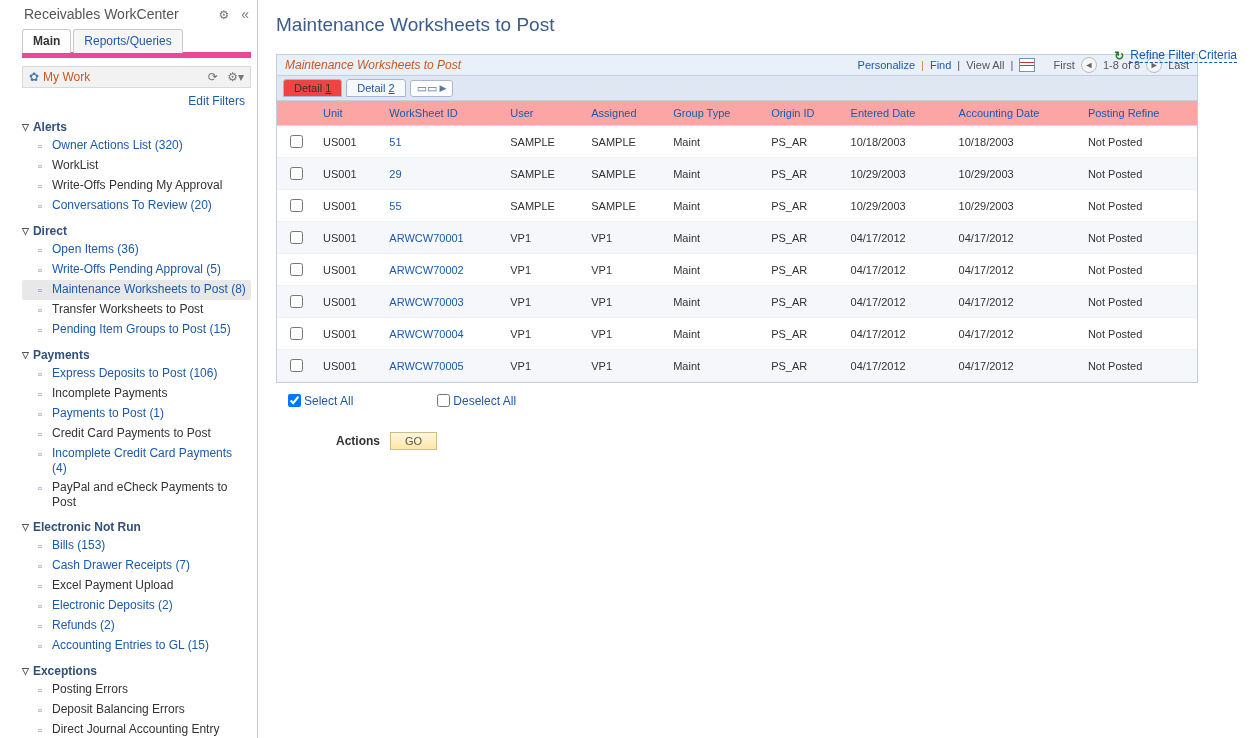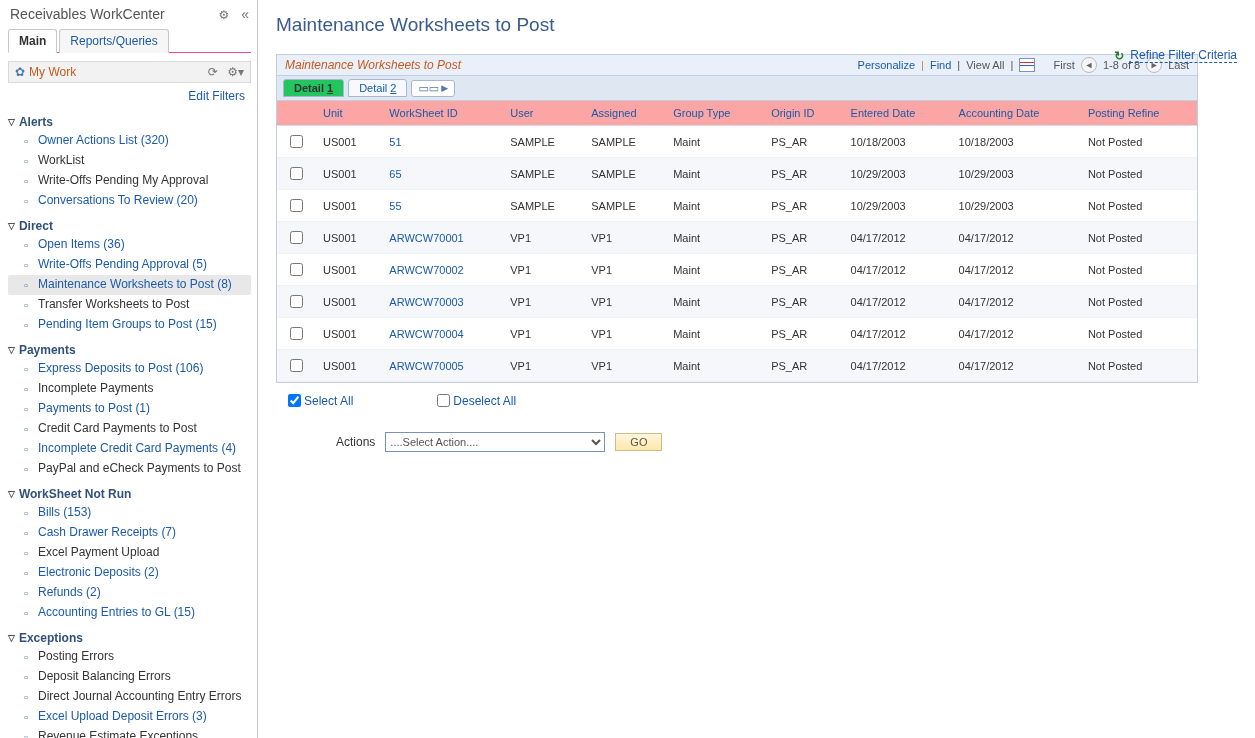--- a/index.html
+++ b/index.html
@@ -1,21 +1,21 @@
 <!DOCTYPE html>
 <html><head>
 <meta charset="utf-8">
 <style>
 html,body{margin:0;padding:0;font-family:Arial,Helvetica,sans-serif;font-size:12px;color:#333;background:#fff}
 a{color:#1b5aaa;text-decoration:none}
 .page{display:flex;width:1255px;height:738px}
-.sidebar{width:258px;border-right:1px solid #c9c9c9;padding:4px 6px 10px 8px;box-sizing:border-box;overflow:hidden}
+.sidebar{width:258px;border-right:1px solid #c9c9c9;padding:4px 6px 10px 22px;box-sizing:border-box;overflow:hidden}
 .wc-header{display:flex;align-items:center;justify-content:space-between;padding:2px 2px 6px 2px;color:#555;font-size:14px}
 .wc-header-icons span{margin-left:8px;cursor:pointer;color:#777}
-.tabs{display:flex;border-bottom:1px solid #ec4899;margin-bottom:8px}
+.tabs{display:flex;border-bottom:6px solid #ec4899;margin-bottom:8px}
 .tab{padding:4px 10px;border:1px solid #c9c9c9;border-bottom:none;background:#f6f6f6;border-radius:3px 3px 0 0;margin-right:2px;cursor:pointer;color:#1b5aaa;position:relative;top:1px}
 .tab.active{background:#fff;font-weight:bold;color:#333;border-bottom:1px solid #fff}
 .mywork-bar{display:flex;align-items:center;justify-content:space-between;background:#f2f2f2;border:1px solid #d9d9d9;padding:3px 6px;margin-top:2px}
 .mywork-left{display:flex;align-items:center;gap:4px;color:#c85a1e}
 .mywork-icons span{margin-left:6px;cursor:pointer;color:#777}
 .editfilters{text-align:right;padding:6px 6px 4px 0}
 .section{margin-top:8px}
 .section-head{display:flex;align-items:center;gap:4px;font-weight:bold;color:#31517a;cursor:pointer;margin-bottom:2px}
 .tri{font-size:9px;color:#555}
 .items{list-style:none;padding:0;margin:0}
@@ -30,32 +30,32 @@
 .refine .refresh{color:#2a7a2a;font-weight:bold;cursor:pointer}
 .refine a{border-bottom:1px dashed #1b5aaa}
 .grid{border:1px solid #c3cfe0;width:920px}
 .grid-titlebar{background:#eaf0fa;border-bottom:1px solid #c3cfe0;display:flex;align-items:center;justify-content:space-between;padding:2px 8px}
 .grid-title{color:#c85a1e;font-style:italic}
 .grid-controls{display:flex;align-items:center;gap:6px;font-size:11px;color:#555}
 .grid-controls a{color:#1b5aaa;cursor:pointer}
 .arrowbtn{display:inline-flex;align-items:center;justify-content:center;width:14px;height:14px;border:1px solid #bbb;border-radius:50%;background:#f6f6f6;font-size:9px;cursor:pointer;color:#666}
 .detail-tabs{display:flex;align-items:center;gap:4px;background:#dfe7f3;border-bottom:1px solid #c3cfe0;padding:3px 6px}
 .dtab{padding:2px 10px;border:1px solid #a9b8cf;background:#f6f9ff;border-radius:3px 3px 0 0;cursor:pointer;color:#1b5aaa;font-size:11px}
-.dtab.active{background:#22c55e;color:#333;font-weight:bold}
+.dtab.active{background:#ef4444;color:#333;font-weight:normal}
 .showall-icon{border:1px solid #a9b8cf;padding:1px 6px;border-radius:3px;background:#fff;color:#5a77a3;font-size:11px;cursor:pointer;display:flex;align-items:center;gap:2px}
 table.data{width:100%;border-collapse:collapse;font-size:11px}
 table.data th{background:#fca5a5;color:#1b5aaa;font-weight:normal;text-align:left;padding:6px 8px;border-bottom:1px solid #d6dde8;cursor:pointer}
 table.data td{padding:6px 8px;border-bottom:1px solid #eef1f5}
 table.data tr:nth-child(even) td{background:#f5f7fb}
 table.data .chk{width:22px;text-align:center}
 input[type=checkbox]{width:13px;height:13px}
 .selectbar{display:flex;align-items:center;gap:80px;padding:8px 8px 4px 8px}
 .selectbar .sel{display:flex;align-items:center;color:#1b5aaa;cursor:pointer}
 .actionrow{display:flex;align-items:center;gap:10px;padding:18px 8px 4px 60px}
-.actionrow label{font-weight:normal;color:#333}
+.actionrow label{font-weight:bold;color:#333}
 .actionrow select{width:220px;height:20px;border:1px solid #7a93b5;background:#fff;color:#555;font-size:11px}
 .gobtn{background:linear-gradient(#fff6df,#ffe7a8);border:1px solid #cdbd88;padding:2px 14px;font-size:11px;cursor:pointer;color:#555}
 .spreadsheet-icon{width:14px;height:12px;display:inline-block;background:linear-gradient(#fff,#fff);border:1px solid #7a93b5;position:relative}
 .spreadsheet-icon::before{content:"";position:absolute;top:3px;left:0;right:0;height:1px;background:#c33}
 .spreadsheet-icon::after{content:"";position:absolute;top:6px;left:0;right:0;height:1px;background:#36c}
 .gearmini{font-size:12px;color:#888}
 </style>
 </head>
 <body>
 
@@ -164,21 +164,21 @@
             </li>
             <li>
               <span class="page-icon">▫</span>
               <span class="txt">PayPal and eCheck Payments to Post</span>
             </li>
           </ul>
         </div>
         <div class="section">
           <div class="section-head">
             <span class="tri">▽</span>
-            <span>WorkSheet Not Run</span>
+            <span>Electronic Not Run</span>
           </div>
           <ul class="items">
             <li>
               <span class="page-icon">▫</span>
               <span class="lnk">Bills (153)</span>
             </li>
             <li>
               <span class="page-icon">▫</span>
               <span class="lnk">Cash Drawer Receipts (7)</span>
             </li>
@@ -289,21 +289,21 @@
               <td>SAMPLE</td>
               <td>Maint</td>
               <td>PS_AR</td>
               <td>10/18/2003</td>
               <td>10/18/2003</td>
               <td>Not Posted</td>
             </tr>
             <tr>
               <td class="chk"><input type="checkbox" style=""></td>
               <td>US001</td>
-              <td><a>65</a></td>
+              <td><a>29</a></td>
               <td>SAMPLE</td>
               <td>SAMPLE</td>
               <td>Maint</td>
               <td>PS_AR</td>
               <td>10/29/2003</td>
               <td>10/29/2003</td>
               <td>Not Posted</td>
             </tr>
             <tr>
               <td class="chk"><input type="checkbox" style=""></td>
@@ -387,19 +387,16 @@
         <span>Select All</span>
       </span>
       <span class="sel">
         <input type="checkbox" style="">
         <span>Deselect All</span>
       </span>
     </div>
 
     <div class="actionrow">
       <label>Actions</label>
-      <select>
-        <option>....Select Action....</option>
-      </select>
       <button class="gobtn">GO</button>
     </div>
   </div>
 </div>
 
 </body></html>

